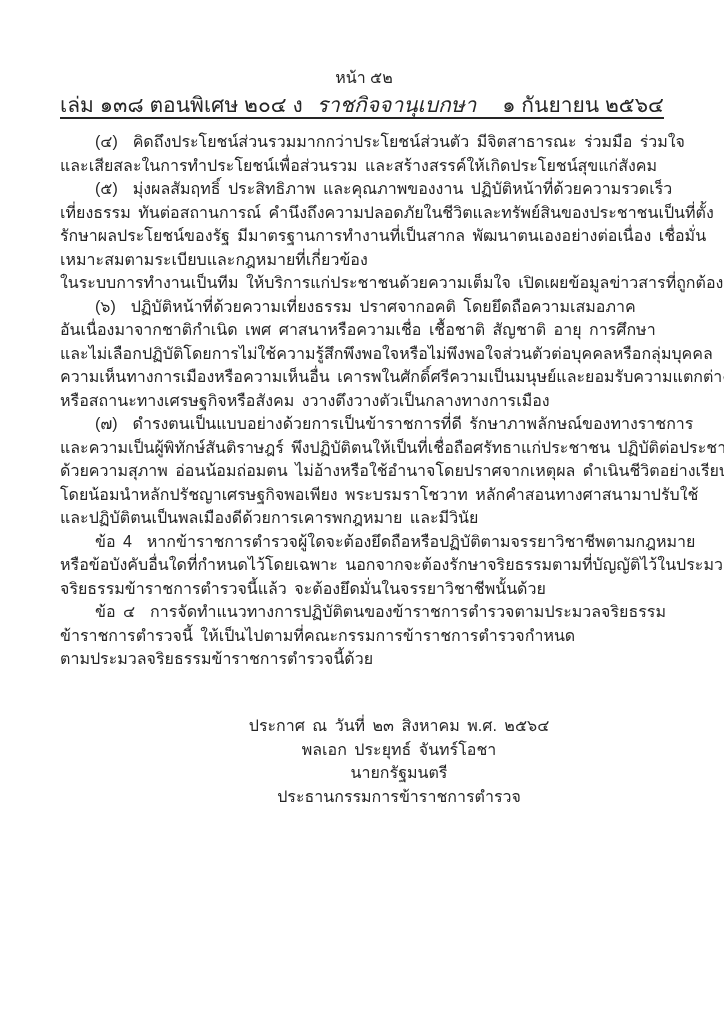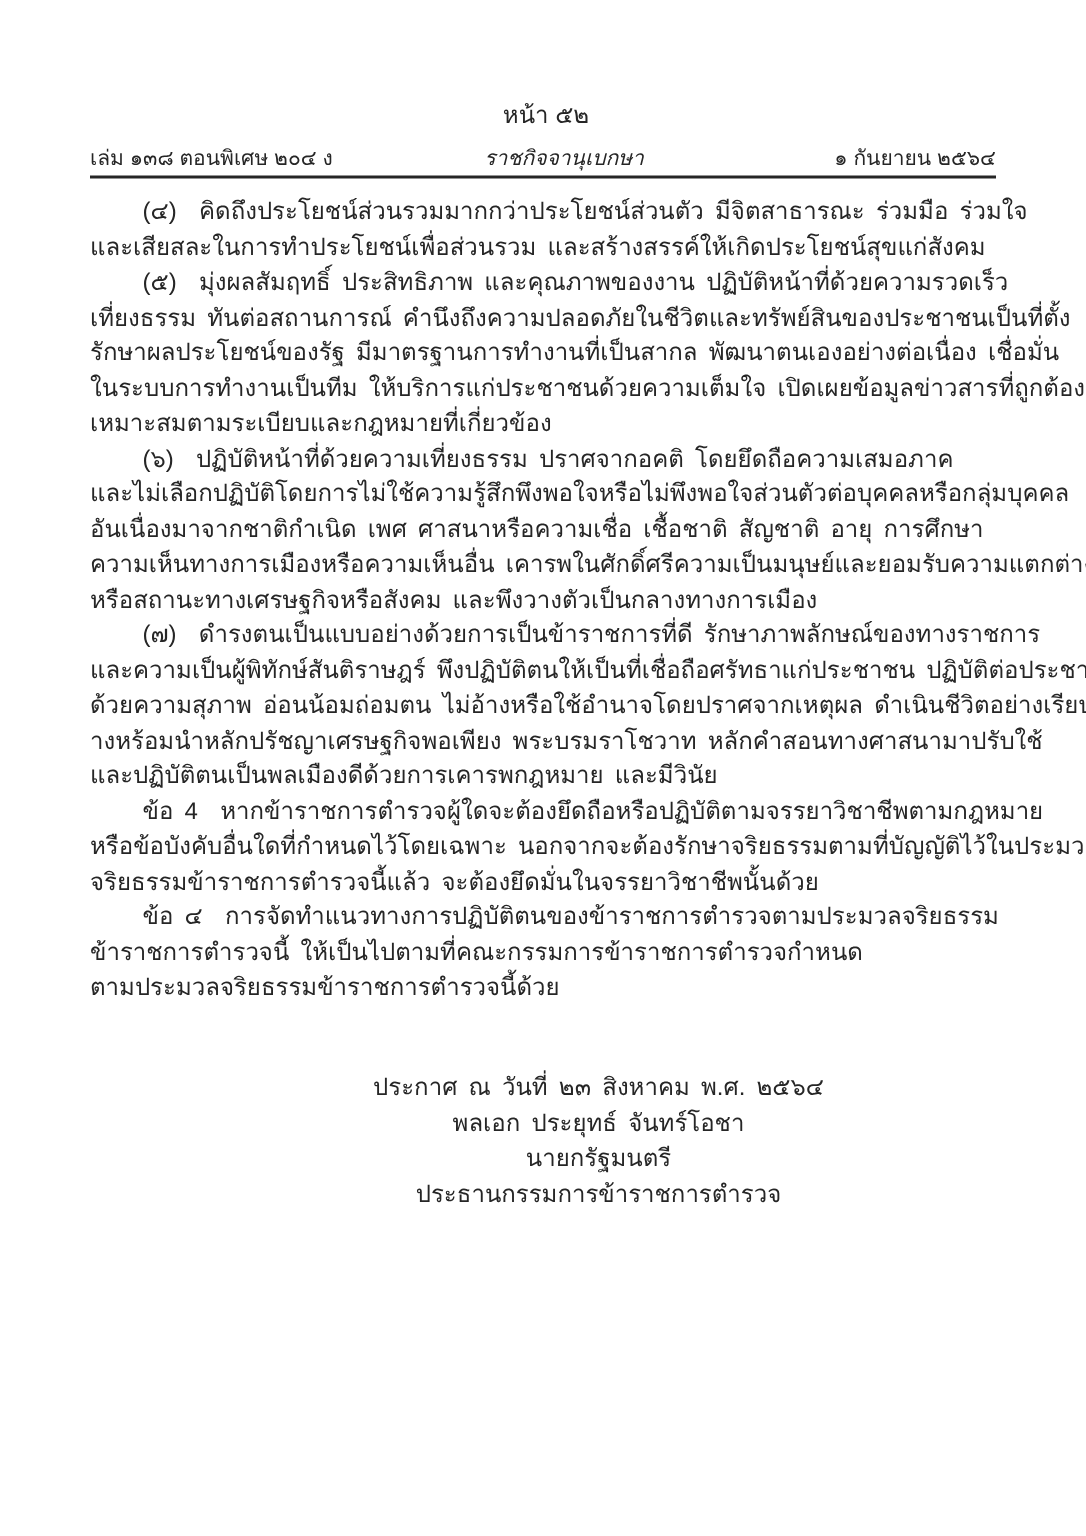--- a/index.html
+++ b/index.html
@@ -17,21 +17,21 @@
     text-align: center;
     font-size: 16px;
     line-height: 20px;
     transform: translateX(2px);
   }
   .header-row {
     display: grid;
     grid-template-columns: 1fr auto 1fr;
     align-items: baseline;
     margin-top: 6px;
-    font-size: 14px;
+    font-size: 21px;
     line-height: 22px;
   }
   .header-left  { text-align: left;  white-space: pre; }
   .header-center{ text-align: center; white-space: pre; transform: translateX(14px); font-style: italic; }
   .header-right { text-align: right; white-space: pre; }
   .rule {
     position: absolute;
     top: 117px; left: 60px; right: 60px;
     height: 2px;
     background: #262626;
@@ -75,35 +75,35 @@
 
   <div class="body" id="doc-body">
       <div class="para">
         <div class="line first">(๔)  คิดถึงประโยชน์ส่วนรวมมากกว่าประโยชน์ส่วนตัว มีจิตสาธารณะ ร่วมมือ ร่วมใจ</div>
         <div class="line">และเสียสละในการทำประโยชน์เพื่อส่วนรวม และสร้างสรรค์ให้เกิดประโยชน์สุขแก่สังคม</div>
       </div>
       <div class="para">
         <div class="line first">(๕)  มุ่งผลสัมฤทธิ์ ประสิทธิภาพ และคุณภาพของงาน ปฏิบัติหน้าที่ด้วยความรวดเร็ว</div>
         <div class="line">เที่ยงธรรม ทันต่อสถานการณ์ คำนึงถึงความปลอดภัยในชีวิตและทรัพย์สินของประชาชนเป็นที่ตั้ง</div>
         <div class="line">รักษาผลประโยชน์ของรัฐ มีมาตรฐานการทำงานที่เป็นสากล พัฒนาตนเองอย่างต่อเนื่อง เชื่อมั่น</div>
+        <div class="line">เหมาะสมตามระเบียบและกฎหมายที่เกี่ยวข้อง</div>
         <div class="line">ในระบบการทำงานเป็นทีม ให้บริการแก่ประชาชนด้วยความเต็มใจ เปิดเผยข้อมูลข่าวสารที่ถูกต้อง</div>
-        <div class="line">เหมาะสมตามระเบียบและกฎหมายที่เกี่ยวข้อง</div>
       </div>
       <div class="para">
         <div class="line first">(๖)  ปฏิบัติหน้าที่ด้วยความเที่ยงธรรม ปราศจากอคติ โดยยึดถือความเสมอภาค</div>
+        <div class="line">อันเนื่องมาจากชาติกำเนิด เพศ ศาสนาหรือความเชื่อ เชื้อชาติ สัญชาติ อายุ การศึกษา</div>
         <div class="line">และไม่เลือกปฏิบัติโดยการไม่ใช้ความรู้สึกพึงพอใจหรือไม่พึงพอใจส่วนตัวต่อบุคคลหรือกลุ่มบุคคล</div>
-        <div class="line">อันเนื่องมาจากชาติกำเนิด เพศ ศาสนาหรือความเชื่อ เชื้อชาติ สัญชาติ อายุ การศึกษา</div>
         <div class="line">ความเห็นทางการเมืองหรือความเห็นอื่น เคารพในศักดิ์ศรีความเป็นมนุษย์และยอมรับความแตกต่างของบุคคล</div>
-        <div class="line">หรือสถานะทางเศรษฐกิจหรือสังคม และพึงวางตัวเป็นกลางทางการเมือง</div>
+        <div class="line">หรือสถานะทางเศรษฐกิจหรือสังคม งวางตึงวางตัวเป็นกลางทางการเมือง</div>
       </div>
       <div class="para">
         <div class="line first">(๗)  ดำรงตนเป็นแบบอย่างด้วยการเป็นข้าราชการที่ดี รักษาภาพลักษณ์ของทางราชการ</div>
         <div class="line">และความเป็นผู้พิทักษ์สันติราษฎร์ พึงปฏิบัติตนให้เป็นที่เชื่อถือศรัทธาแก่ประชาชน ปฏิบัติต่อประชาชน</div>
         <div class="line">ด้วยความสุภาพ อ่อนน้อมถ่อมตน ไม่อ้างหรือใช้อำนาจโดยปราศจากเหตุผล ดำเนินชีวิตอย่างเรียบง่าย</div>
-        <div class="line">างหร้อมนำหลักปรัชญาเศรษฐกิจพอเพียง พระบรมราโชวาท หลักคำสอนทางศาสนามาปรับใช้</div>
+        <div class="line">โดยน้อมนำหลักปรัชญาเศรษฐกิจพอเพียง พระบรมราโชวาท หลักคำสอนทางศาสนามาปรับใช้</div>
         <div class="line">และปฏิบัติตนเป็นพลเมืองดีด้วยการเคารพกฎหมาย และมีวินัย</div>
       </div>
       <div class="para">
         <div class="line first">ข้อ 4  หากข้าราชการตำรวจผู้ใดจะต้องยึดถือหรือปฏิบัติตามจรรยาวิชาชีพตามกฎหมาย</div>
         <div class="line">หรือข้อบังคับอื่นใดที่กำหนดไว้โดยเฉพาะ นอกจากจะต้องรักษาจริยธรรมตามที่บัญญัติไว้ในประมวล</div>
         <div class="line">จริยธรรมข้าราชการตำรวจนี้แล้ว จะต้องยึดมั่นในจรรยาวิชาชีพนั้นด้วย</div>
       </div>
       <div class="para">
         <div class="line first">ข้อ ๔  การจัดทำแนวทางการปฏิบัติตนของข้าราชการตำรวจตามประมวลจริยธรรม</div>
         <div class="line">ข้าราชการตำรวจนี้ ให้เป็นไปตามที่คณะกรรมการข้าราชการตำรวจกำหนด</div>

